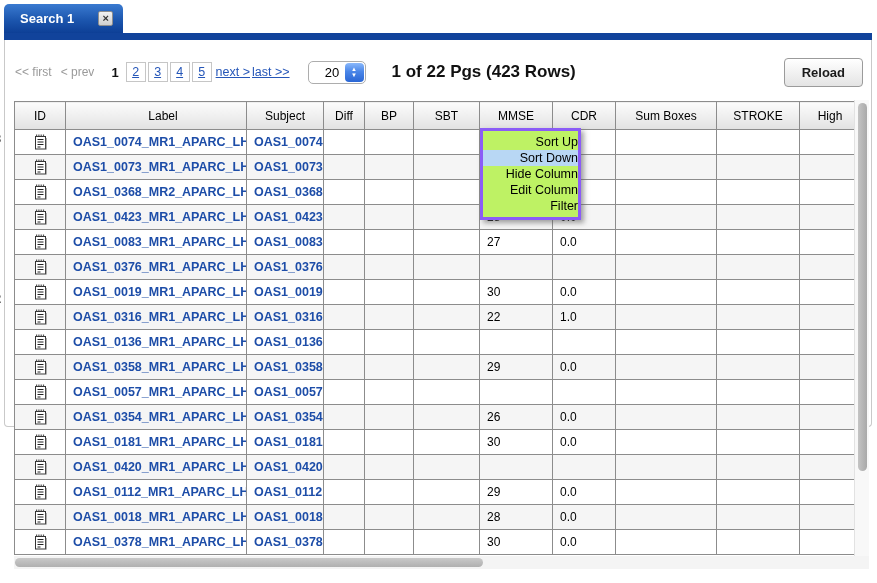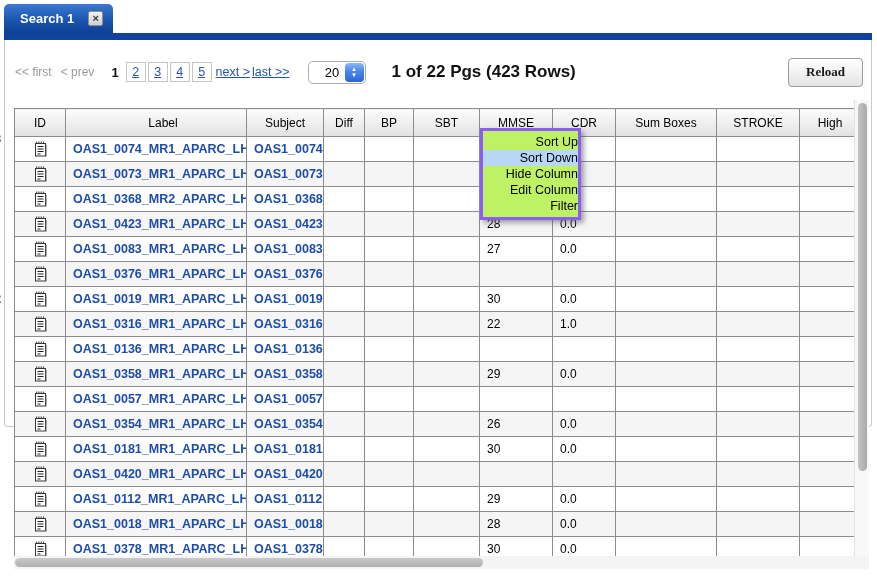--- a/index.html
+++ b/index.html
@@ -4,21 +4,21 @@
 <style>
   html,body{margin:0;padding:0;}
   body{
     width:877px;height:583px;position:relative;overflow:hidden;
     background:#fff;font-family:"Liberation Sans",sans-serif;
     -webkit-font-smoothing:antialiased;
   }
   
   .tab{
     position:absolute;left:4px;top:4px;height:29px;box-sizing:border-box;
-    display:flex;align-items:center;gap:14px;padding:0 10px 0 16px;
+    display:flex;align-items:center;gap:24px;padding:0 10px 0 16px;
     background:linear-gradient(#3a7ad0 0%,#1c56ae 55%,#0d3f96 100%);
     border-radius:5px 5px 0 0;
     color:#fff;font-weight:bold;font-size:13px;
   }
   .tab-close{
     width:15px;height:15px;background:linear-gradient(#f2f2f2,#cfcfcf);
     border:1px solid #8f8f8f;border-radius:2px;box-sizing:border-box;
     font-size:11px;line-height:12px;text-align:center;color:#333;font-weight:bold;
   }
   .blue-strip{position:absolute;left:4px;top:33px;width:868px;height:7px;background:#11439b;}
@@ -50,24 +50,24 @@
   }
   .ps-stepper span{color:#fff;font-size:6px;line-height:6px;}
   .pg-summary{margin-left:26px;font-weight:bold;font-size:17px;color:#111;white-space:nowrap;}
   .btn{
     height:29px;box-sizing:border-box;display:flex;align-items:center;
     padding:0 17px;border:1px solid #9b9b9b;border-radius:4px;
     background:linear-gradient(#ffffff,#e4e4e4);
     font-weight:bold;font-size:13px;color:#1a1a1a;
     box-shadow:inset 0 1px 0 rgba(255,255,255,.7);
   }
-  .btn-group{margin-left:auto;display:flex;gap:18px;font-family:Liberation Serif, serif;}
+  .btn-group{margin-left:auto;display:flex;gap:18px;}
   .caret{margin-left:11px;font-size:10px;color:#444;}
   
-  .table-wrap{position:absolute;left:9px;top:68px;width:840px;height:456px;overflow:hidden;}
+  .table-wrap{position:absolute;left:9px;top:61px;width:840px;height:456px;overflow:hidden;}
   table{border-collapse:collapse;table-layout:fixed;width:846px;}
   th,td{
     border:1px solid #8c8c8c;font-size:12px;padding:0 0 0 7px;
     white-space:nowrap;overflow:hidden;text-align:left;box-sizing:border-box;
   }
   th{
     height:28px;background:linear-gradient(#fcfcfc,#e2e2e2);
     font-weight:normal;color:#000;text-align:center;padding:0;
   }
   th.h-label{text-align:center;padding-left:14px;}

